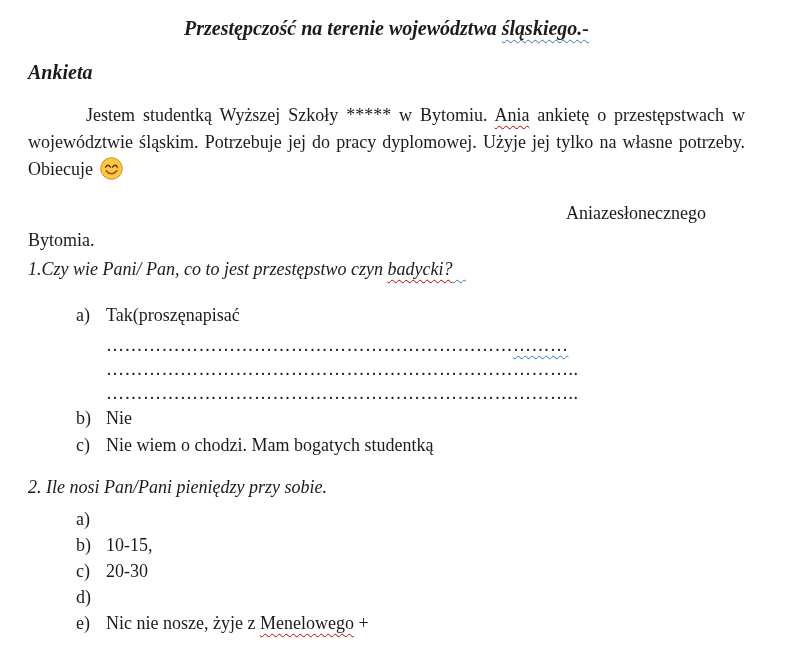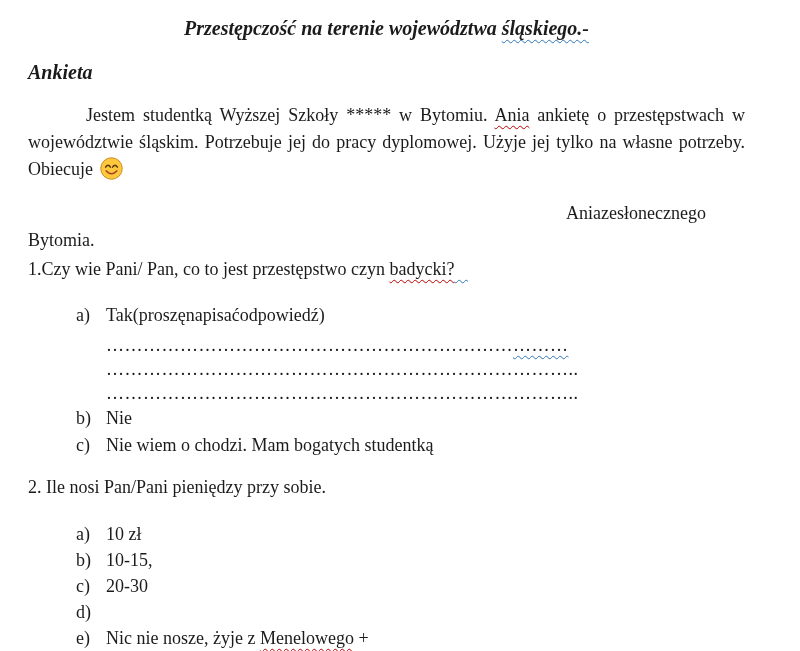--- a/index.html
+++ b/index.html
@@ -36,23 +36,23 @@
     text-indent: 58px;
     margin: 0 0 17px 0;
   }
   .sig1 {
     display: flex;
     justify-content: center;
     width: 218px;
     margin-left: auto;
   }
   .sig2 { margin: 0 0 2px 0; }
-  .question { margin: 0; }
+  .question { margin: 0; font-style: italic; }
   .q1 { margin-bottom: 19px; }
-  .q2 { margin-top: 15px; margin-bottom: 20px; }
+  .q2 { margin-top: 15px; margin-bottom: 5px; }
   .opt { display: flex; padding-left: 48px; }
   .opt .marker { width: 30px; flex: none; }
   .opt-body { flex: 1 1 auto; }
   .justify4 { display: flex; }
   .q2-list .opt { line-height: 26px; }
   .dotlines { margin-top: 4px; }
   .dotline {
     padding-left: 78px;
     line-height: 24px;
     white-space: nowrap;
@@ -100,21 +100,20 @@
 
   <p class="question q1"><span>1.Czy wie Pani/ Pan, co to jest przestępstwo czyn </span><span class="sq red">badycki?</span><span class="sq blue">&nbsp;&nbsp;&nbsp;</span></p>
 
   <div class="q1-list">
     <div class="opt">
       <span class="marker">a)</span>
       <span class="opt-body justify4">
           <span>Tak</span>
           <span>(proszę</span>
           <span>napisać</span>
-          <span>odpowiedź)</span>
         </span>
     </div>
 
     <div class="dotlines">
       <div class="dotline"><span>…………………………………………………………</span><span class="sq blue">………</span></div>
       <div class="dotline">…………………………………………………………………..</div>
       <div class="dotline">…………………………………………………………………..</div>
     </div>
 
     <div class="opt">
@@ -125,21 +124,20 @@
       <span class="marker">c)</span>
       <span class="opt-body">Nie wiem o chodzi. Mam bogatych studentką</span>
     </div>
   </div>
 
   <p class="question q2">2. Ile nosi Pan/Pani pieniędzy przy sobie.</p>
 
   <div class="q2-list">
     <div class="opt">
       <span class="marker">a)</span>
-      <span class="opt-body">10 zł</span>
     </div>
     <div class="opt">
       <span class="marker">b)</span>
       <span class="opt-body">10-15,</span>
     </div>
     <div class="opt">
       <span class="marker">c)</span>
       <span class="opt-body">20-30</span>
     </div>
     <div class="opt">

